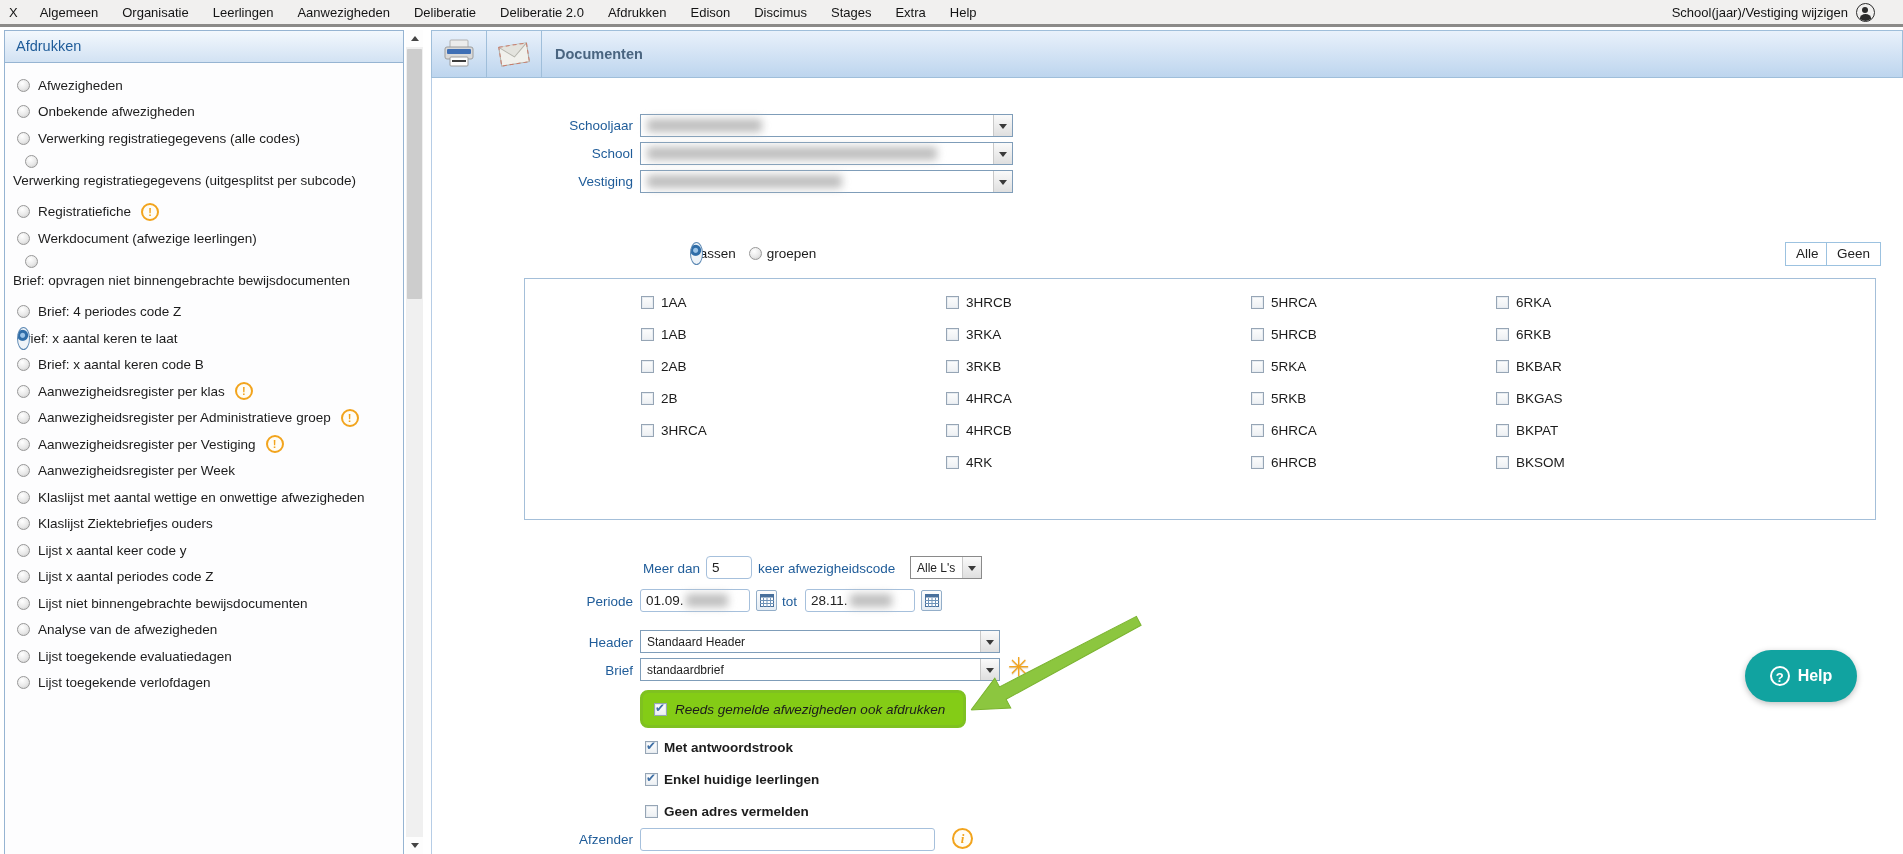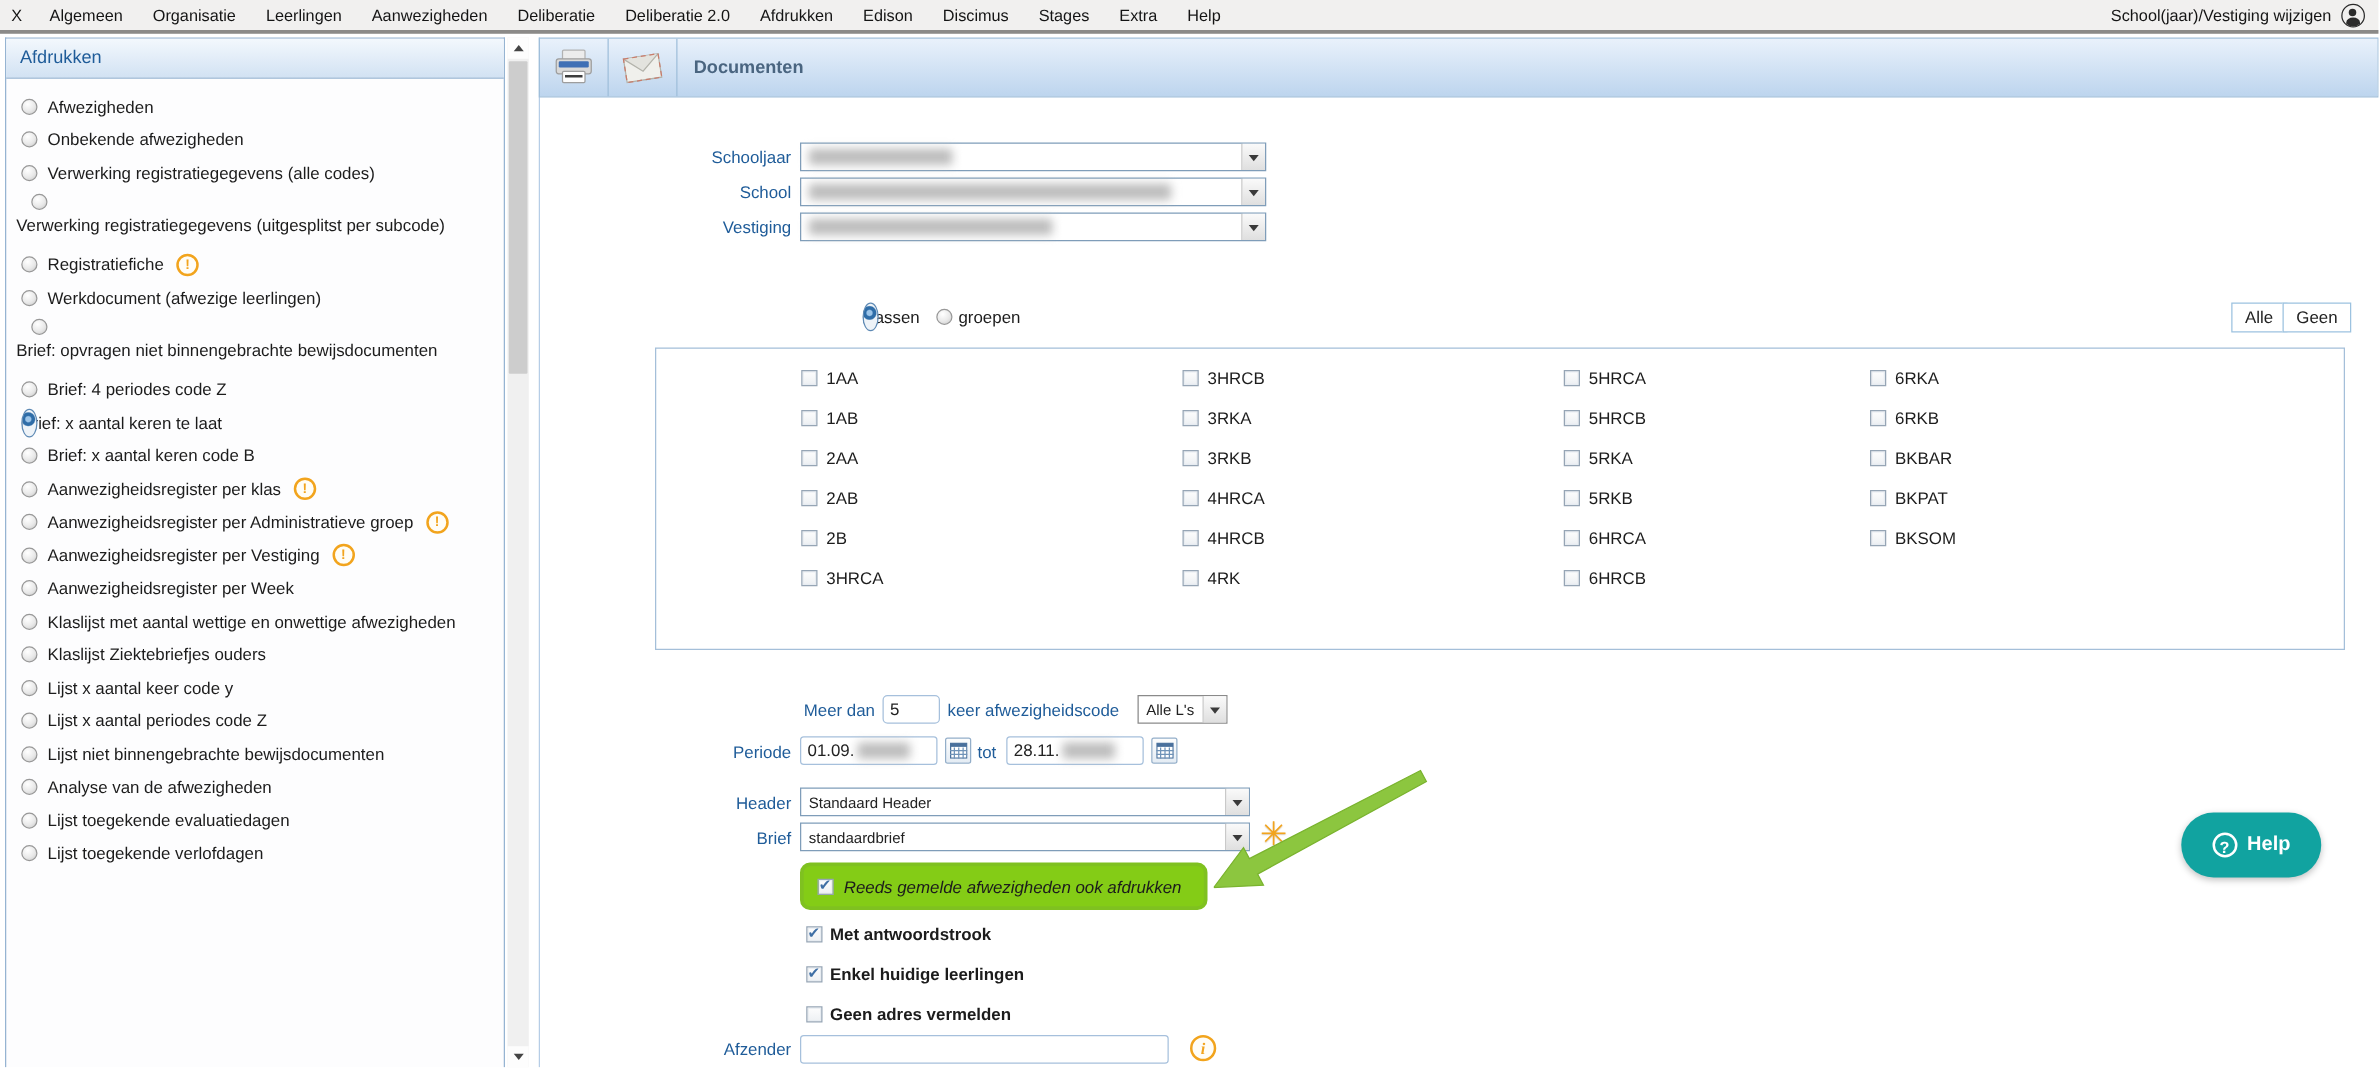--- a/index.html
+++ b/index.html
@@ -4,21 +4,21 @@
 <style>
   html,body{margin:0;padding:0;}
   body{font-family:"Liberation Sans","DejaVu Sans",sans-serif;background:#fff;}
   #screen{position:relative;width:1903px;height:854px;background:#fff;overflow:hidden;}
 
   
   .menubar{position:absolute;top:0;left:0;right:0;height:24px;background:#f1f0ef;
     border-bottom:3px solid #8b8a88;display:flex;align-items:center;font-size:13px;color:#141414;}
   .logo{padding:0 10px 0 9px;cursor:default;}
   .mitem{padding:0 12px;white-space:nowrap;cursor:default;}
-  .mb-right{margin-left:auto;display:flex;align-items:center;gap:8px;padding-right:11px;}
+  .mb-right{margin-left:auto;display:flex;align-items:center;gap:8px;padding-right:28px;}
   .mb-right-label{white-space:nowrap;}
   .person-icon{width:19px;height:19px;border:1.5px solid #2b2b2b;border-radius:50%;position:relative;display:inline-block;box-sizing:border-box;overflow:hidden;background:#f1f0ef;}
   .person-icon::before{content:"";position:absolute;left:5px;top:3px;width:6px;height:6px;border-radius:50%;background:#2b2b2b;}
   .person-icon::after{content:"";position:absolute;left:2.5px;top:10px;width:11px;height:8px;border-radius:50% 50% 0 0;background:#2b2b2b;}
 
   
   .sidebar{position:absolute;left:4px;top:30px;width:400px;bottom:0;background:#fdfdfe;
     border:1px solid #96b4d2;border-bottom:none;box-sizing:border-box;}
   .sb-header{height:31px;background:linear-gradient(#f3f8fd,#d2e2f3);border-bottom:1px solid #96b4d2;
     color:#1f5c99;font-size:14.5px;line-height:31px;padding-left:11px;}
@@ -277,24 +277,20 @@
         <div class="crow">
           <span class="cb"></span>
           <span>1AA</span>
         </div>
         <div class="crow">
           <span class="cb"></span>
           <span>1AB</span>
         </div>
         <div class="crow">
           <span class="cb"></span>
-          <span>2AA</span>
-        </div>
-        <div class="crow">
-          <span class="cb"></span>
           <span>2AB</span>
         </div>
         <div class="crow">
           <span class="cb"></span>
           <span>2B</span>
         </div>
         <div class="crow">
           <span class="cb"></span>
           <span>3HRCA</span>
         </div>
@@ -356,20 +352,24 @@
           <span class="cb"></span>
           <span>6RKA</span>
         </div>
         <div class="crow">
           <span class="cb"></span>
           <span>6RKB</span>
         </div>
         <div class="crow">
           <span class="cb"></span>
           <span>BKBAR</span>
+        </div>
+        <div class="crow">
+          <span class="cb"></span>
+          <span>BKGAS</span>
         </div>
         <div class="crow">
           <span class="cb"></span>
           <span>BKPAT</span>
         </div>
         <div class="crow">
           <span class="cb"></span>
           <span>BKSOM</span>
         </div>
       </div>

